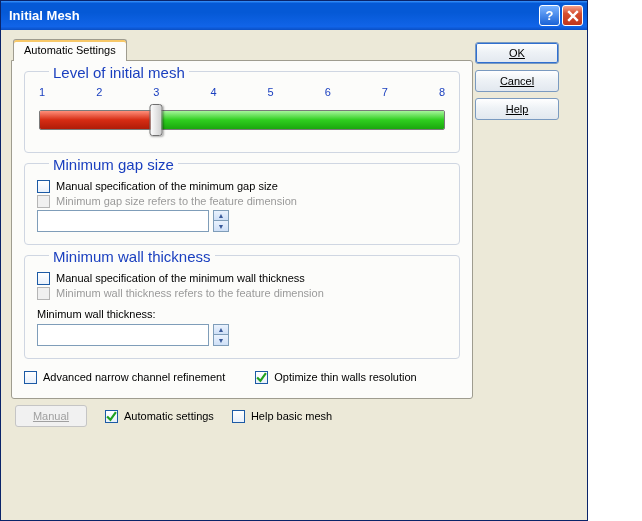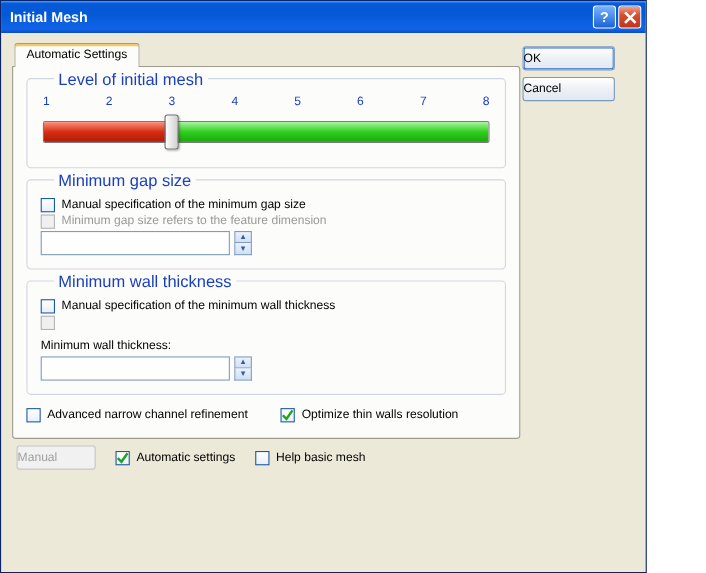--- a/index.html
+++ b/index.html
@@ -52,23 +52,24 @@
   }
   .leftcol { flex: 1; display:flex; flex-direction:column; }
   .rightcol { width: 84px; display:flex; flex-direction:column; gap:6px; padding-top:4px; }
   .btn {
     height: 22px;
     border: 1px solid #7a9ac0;
     border-radius: 3px;
     background: linear-gradient(to bottom,#ffffff,#eef2f6 45%,#e2e8ef);
     font-family: Tahoma, sans-serif;
     font-size: 11px;
-    text-align: left;
+    text-align: center;
     line-height: 20px;
     cursor: default;
+    text-decoration: underline;
   }
   .btn.default { box-shadow: 0 0 0 1px #2f6fd0 inset; }
   .btn.disabled { color:#a0a0a0; border-color:#c5c5c5; background:#f1f1f1; }
   
   .tabctrl { position:relative; }
   .tabstrip { display:flex; padding-left:2px; position:relative; z-index:2; }
   .tab {
     background:#fcfcfa;
     border:1px solid #9f9c8f;
     border-bottom:none;
@@ -223,20 +224,21 @@
           </div>
 
           <div class="group">
             <span class="legend">Minimum wall thickness</span>
             <div class="chk" id="chk-wall-manual">
               <span class="box"></span>
               <span>Manual specification of the minimum wall thickness</span>
             </div>
             <div class="chk disabled" id="chk-wall-feature">
               <span class="box"></span>
+              <span>Minimum wall thickness refers to the feature dimension</span>
             </div>
             <span class="fieldlabel">Minimum wall thickness:</span>
             <div class="spinrow">
               <input class="spin-input" disabled="" value="" style="">
               <div class="spinbtns">
                 <div class="spinbtn">▲</div>
                 <div class="spinbtn">▼</div>
               </div>
             </div>
           </div>
@@ -279,15 +281,18 @@
 
     </div>
 
     <div class="rightcol">
       <div class="btn default">
         <span>OK</span>
       </div>
       <div class="btn">
         <span>Cancel</span>
       </div>
+      <div class="btn">
+        <span>Help</span>
+      </div>
     </div>
   </div>
 </div>
 
 </body></html>

